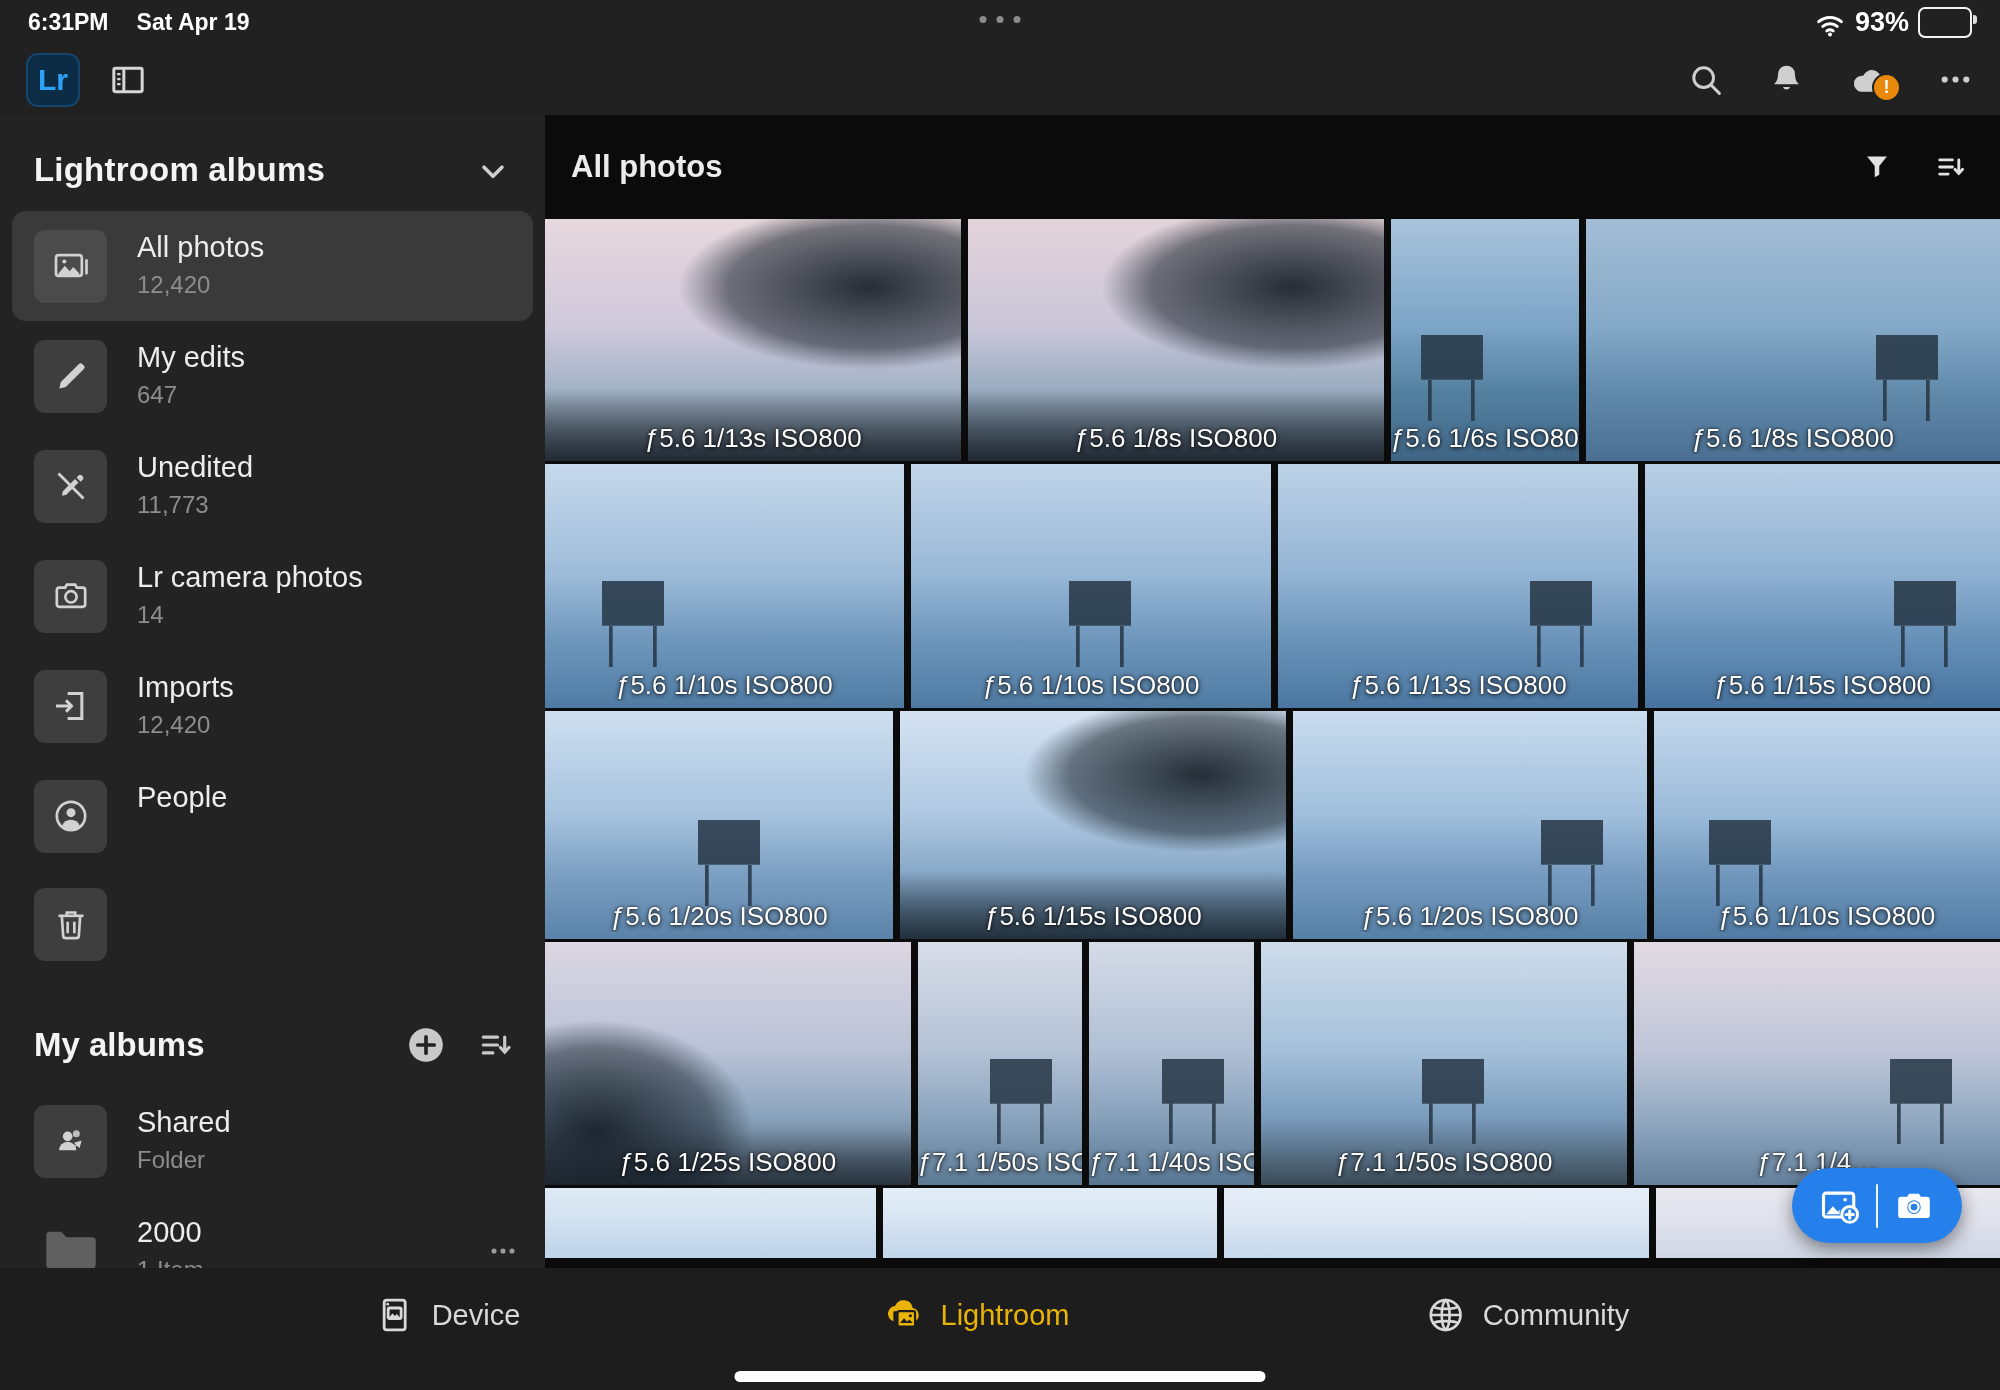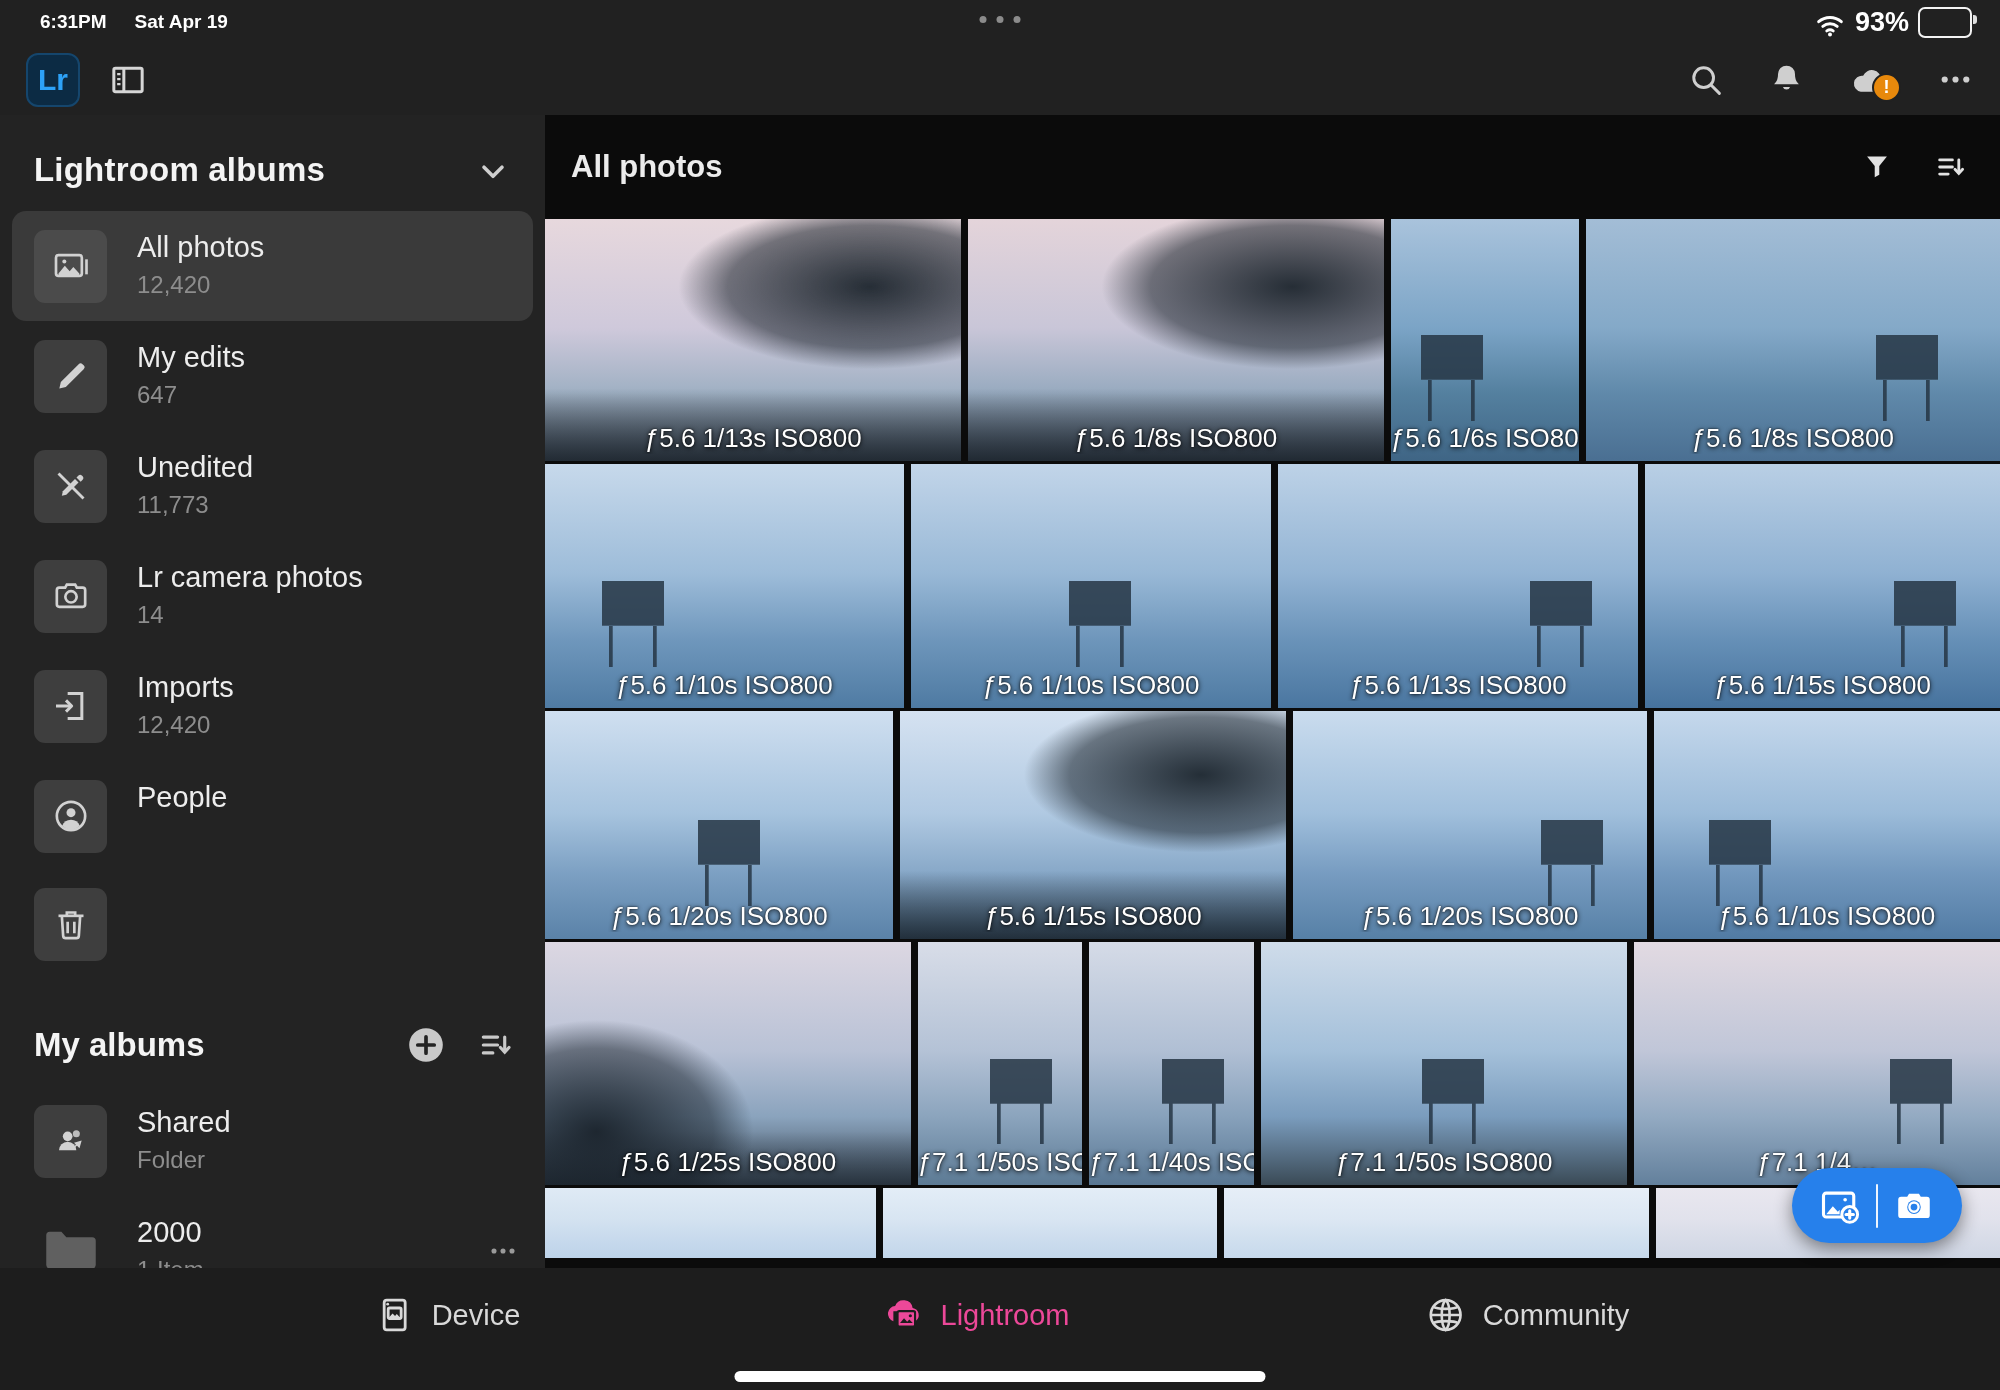--- a/index.html
+++ b/index.html
@@ -3,21 +3,21 @@
 <meta charset="utf-8">
 <style>
   html,body{margin:0;padding:0;background:#000;}
   .screen{position:relative;width:2000px;height:1390px;background:#000;overflow:hidden;
           font-family:"Liberation Sans","DejaVu Sans",sans-serif;-webkit-font-smoothing:antialiased;}
   svg{display:block;}
 
   
   .top-chrome{position:absolute;top:0;left:0;right:0;height:115px;background:#212121;}
   .status-bar{height:44px;display:flex;align-items:center;padding:0 28px;position:relative;}
-  .sb-left{display:flex;gap:28px;font-size:19px;font-weight:700;color:#fff;margin-left:12px;}
+  .sb-left{display:flex;gap:28px;font-size:23px;font-weight:700;color:#fff;}
   .top-dots{position:absolute;left:50%;top:16px;transform:translateX(-50%);display:flex;gap:10px;}
   .top-dots i{width:7px;height:7px;border-radius:50%;background:#8b8b8b;}
   .sb-right{margin-left:auto;display:flex;align-items:center;gap:9px;color:#fff;font-size:27px;font-weight:700;}
   .wifi{width:32px;height:26px;}
   .battery{position:relative;width:46px;height:23px;border:2px solid rgba(255,255,255,.95);border-radius:7px;padding:2px;}
   .battery .fill{height:100%;width:90%;background:#fff;border-radius:3px;}
   .battery .nub{position:absolute;right:-7px;top:6px;width:4px;height:9px;background:rgba(255,255,255,.85);border-radius:0 3px 3px 0;}
 
   .toolbar{height:71px;display:flex;align-items:center;padding:0 26px;gap:28px;}
   .lr-logo{width:54px;height:54px;border-radius:12px;background:#0c2b44;border:2px solid #15466d;
@@ -82,21 +82,21 @@
        display:flex;align-items:center;justify-content:center;box-shadow:0 6px 18px rgba(0,0,0,.45);}
   .fab-btn{width:72px;display:flex;justify-content:center;}
   .fab-btn svg{width:44px;height:44px;}
   .fab-divider{width:2px;height:44px;background:#fff;opacity:.92;border-radius:1px;}
 
   
   .bottom-nav{position:absolute;left:0;right:0;bottom:0;height:122px;background:#1d1d1d;}
   .nav-item{position:absolute;top:26px;display:flex;align-items:center;gap:16px;color:#d9d9d9;transform:translateX(-50%);}
   .nav-item svg{width:42px;height:42px;}
   .nav-label{font-size:29px;}
-  .nav-item.active{color:#ec4899;}
+  .nav-item.active{color:#eab308;}
   .home-indicator{position:absolute;left:50%;transform:translateX(-50%);bottom:8px;width:531px;height:11px;border-radius:6px;background:#fff;}
 </style>
 </head>
 <body>
 
 <div class="screen">
 
   <div class="top-chrome">
     <div class="status-bar">
       <div class="sb-left">

